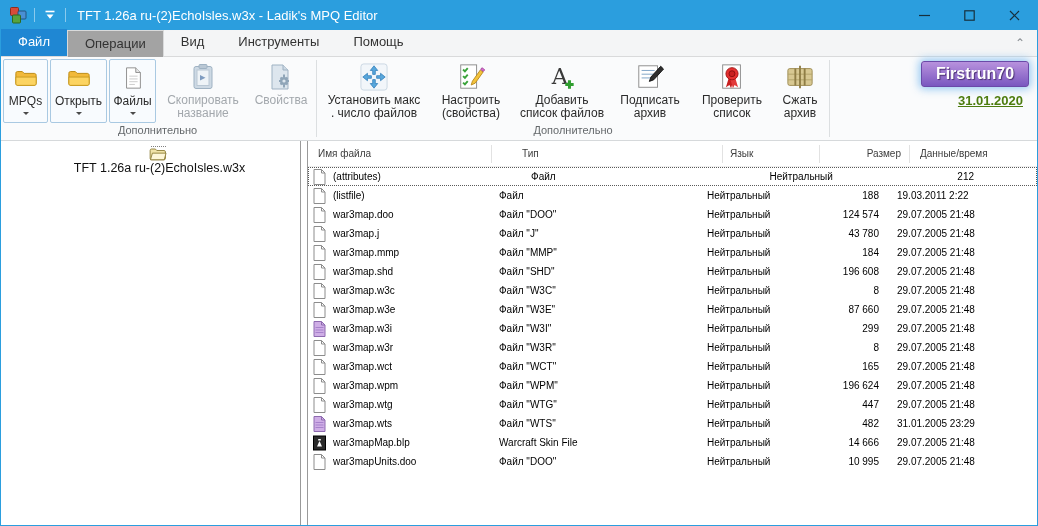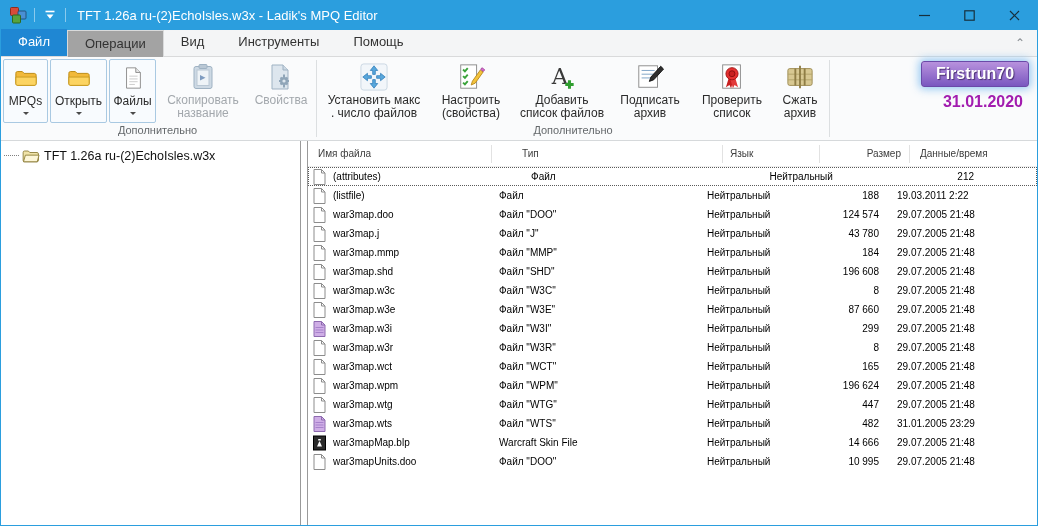--- a/index.html
+++ b/index.html
@@ -33,26 +33,26 @@
   .rbtn.bordered { border:1px solid #a9c9e2; background:#f8fbfe; border-radius:2px; }
   .rbtn.disabled { color:#a3a8ad; }
   .drop-arrow { width:0; height:0; border:3.5px solid transparent; border-top-color:#4a4a4a; margin-top:4px; }
   .w44{width:45px}.w56{width:57px}.w46{width:47px}.w88{width:90px}.w60{width:62px}
   .w104{width:106px}.w82{width:84px}.w92{width:94px}.w76{width:78px}.w80{width:82px}.w48{width:50px}
 
   .badge-area { position:absolute; right:8px; top:4px; text-align:right; }
   .firstrun-badge { display:inline-block; min-width:108px; padding:3px 10px; border-radius:3px; border:1px solid #6a4aa8;
     background:linear-gradient(#b892dd, #7a57c0); color:#fff; font-weight:bold; font-size:16px;
     text-shadow:1px 1px 1px #4a3070; box-shadow:0 0 8px 2px rgba(130,190,240,.85); text-align:center; }
-  .badge-date { margin-top:6px; margin-right:6px; color:#a21caf; font-weight:bold; font-size:16px; }
+  .badge-date { margin-top:6px; margin-right:6px; color:#4d7c0f; font-weight:bold; font-size:13px;text-decoration:underline; }
 
   
   .content { flex:1; display:flex; background:#fff; min-height:0; }
   .tree-panel { width:300px; border-right:1px solid #9a9a9a; background:#fff; padding-top:5px; flex:0 0 auto; }
-  .tree-item { display:flex; align-items:center; height:19px; font-size:12.5px; color:#111; padding-left:3px; }
+  .tree-item { display:flex; align-items:center; height:19px; font-size:12.5px; color:#111; padding-left:18px;flex-direction:column; }
   .tree-dots { width:15px; border-top:1px dotted #808080; margin-right:3px; }
   .tree-item svg { margin-right:4px; flex:0 0 auto; }
   .panel-gap { width:6px; background:#fff; flex:0 0 auto; }
   .list-panel { flex:1; border-left:1px solid #9a9a9a; background:#fff; display:flex; flex-direction:column; font-size:10px; min-width:0; }
 
   .list-header { display:flex; height:26px; align-items:center; color:#3d3d3d; border-bottom:1px solid #efefef; flex:0 0 auto; }
   .hcell { height:18px; line-height:18px; border-right:1px solid #e2e2e2; }
   .hcell:last-child { border-right:none; }
   .h-name{width:184px; padding-left:10px;}
   .h-type{width:208px; padding-left:7px;margin-left:23px;}

